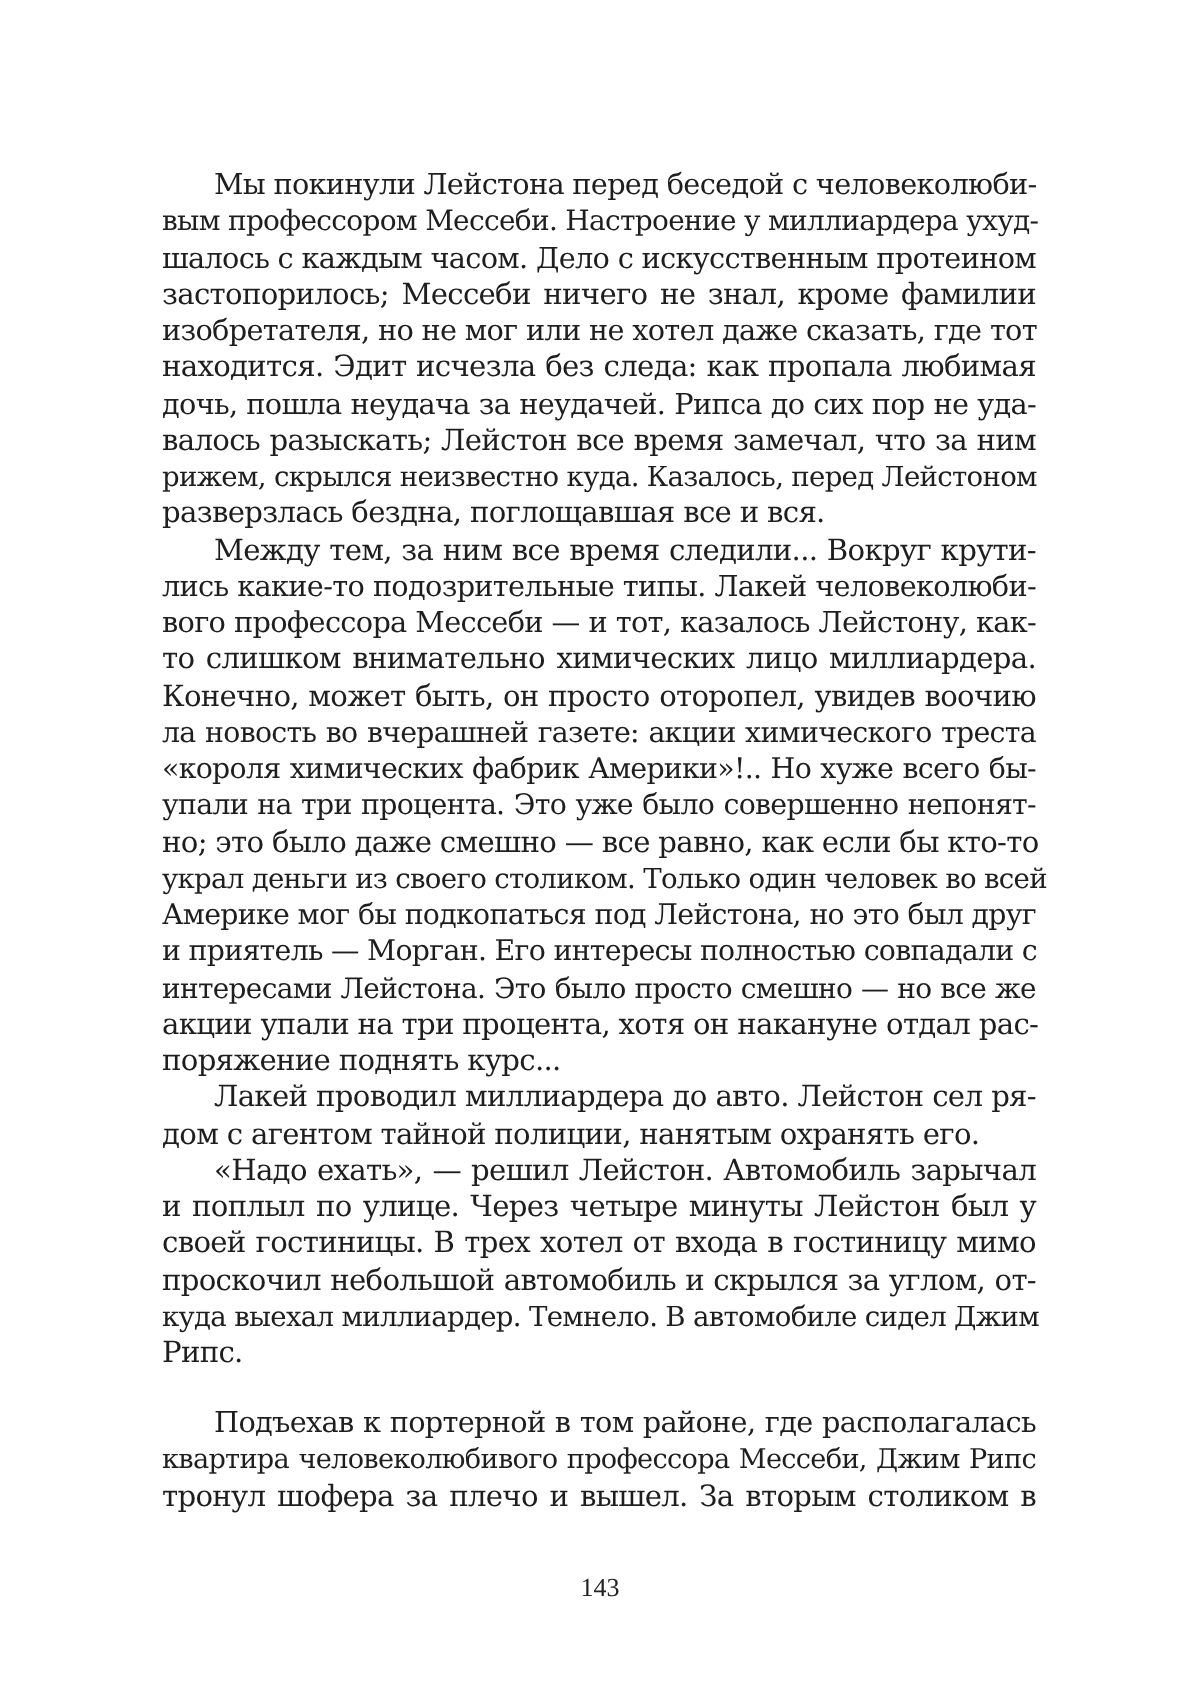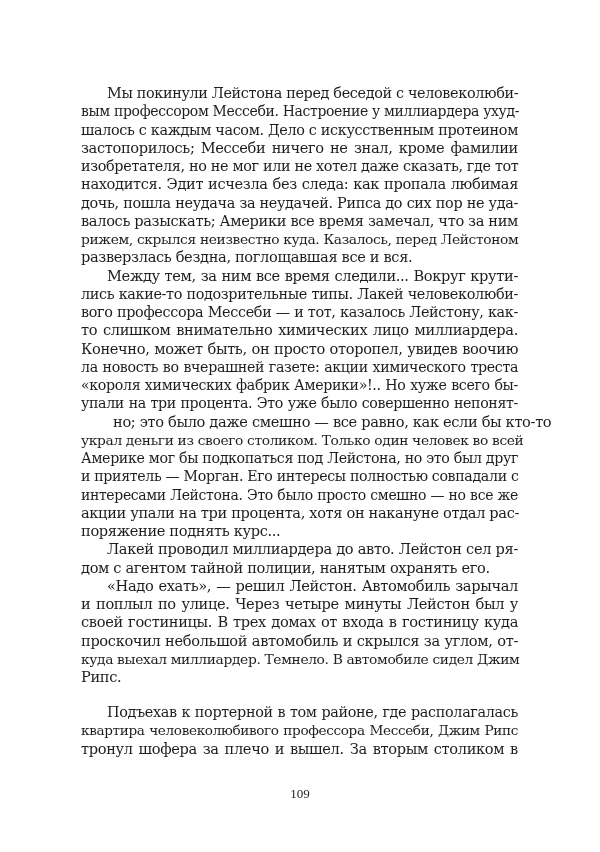--- a/index.html
+++ b/index.html
@@ -32,46 +32,46 @@
 
 <div class="page">
   <div class="text-block" id="block1">
       <span class="line indent" style="font-size: 14.4px;">Мы покинули Лейстона перед беседой с человеколюби-</span>
       <span class="line" style="font-size: 14px;">вым профессором Мессеби. Настроение у миллиардера ухуд-</span>
       <span class="line" style="font-size: 14.4px;">шалось с каждым часом. Дело с искусственным протеином</span>
       <span class="line" style="font-size: 14.6px;">застопорилось; Мессеби ничего не знал, кроме фамилии</span>
       <span class="line" style="font-size: 14.4px;">изобретателя, но не мог или не хотел даже сказать, где тот</span>
       <span class="line" style="font-size: 14.6px;">находится. Эдит исчезла без следа: как пропала любимая</span>
       <span class="line" style="font-size: 14.4px;">дочь, пошла неудача за неудачей. Рипса до сих пор не уда-</span>
-      <span class="line" style="font-size: 14.6px;">валось разыскать; Америки все время замечал, что за ним</span>
+      <span class="line" style="font-size: 14.6px;">валось разыскать; Лейстон все время замечал, что за ним</span>
       <span class="line" style="font-size: 13.8px;">рижем, скрылся неизвестно куда. Казалось, перед Лейстоном</span>
       <span class="line last" style="font-size: 14.6px;">разверзлась бездна, поглощавшая все и вся.</span>
       <span class="line indent" style="font-size: 14.6px;">Между тем, за ним все время следили... Вокруг крути-</span>
       <span class="line" style="font-size: 14.4px;">лись какие-то подозрительные типы. Лакей человеколюби-</span>
       <span class="line" style="font-size: 14.4px;">вого профессора Мессеби — и тот, казалось Лейстону, как-</span>
       <span class="line" style="font-size: 14.6px;">то слишком внимательно химических лицо миллиардера.</span>
       <span class="line" style="font-size: 14.6px;">Конечно, может быть, он просто оторопел, увидев воочию</span>
       <span class="line" style="font-size: 14.2px;">ла новость во вчерашней газете: акции химического треста</span>
       <span class="line" style="font-size: 14.2px;">«короля химических фабрик Америки»!.. Но хуже всего бы-</span>
       <span class="line" style="font-size: 14.2px;">упали на три процента. Это уже было совершенно непонят-</span>
-      <span class="line" style="font-size: 14.6px; margin-left: 32px;">но; это было даже смешно — все равно, как если бы кто-то</span>
+      <span class="line" style="font-size: 14.6px;">но; это было даже смешно — все равно, как если бы кто-то</span>
       <span class="line" style="font-size: 13.8px;">украл деньги из своего столиком. Только один человек во всей</span>
       <span class="line" style="font-size: 14.2px;">Америке мог бы подкопаться под Лейстона, но это был друг</span>
       <span class="line" style="font-size: 14.2px;">и приятель — Морган. Его интересы полностью совпадали с</span>
       <span class="line" style="font-size: 14px;">интересами Лейстона. Это было просто смешно — но все же</span>
       <span class="line" style="font-size: 14.6px;">акции упали на три процента, хотя он накануне отдал рас-</span>
       <span class="line last" style="font-size: 14.6px;">поряжение поднять курс...</span>
       <span class="line indent" style="font-size: 14.6px;">Лакей проводил миллиардера до авто. Лейстон сел ря-</span>
       <span class="line last" style="font-size: 14.6px;">дом с агентом тайной полиции, нанятым охранять его.</span>
       <span class="line indent" style="font-size: 14.6px;">«Надо ехать», — решил Лейстон. Автомобиль зарычал</span>
       <span class="line" style="font-size: 14.6px;">и поплыл по улице. Через четыре минуты Лейстон был у</span>
-      <span class="line" style="font-size: 14.6px;">своей гостиницы. В трех домах от входа в гостиницу куда</span>
+      <span class="line" style="font-size: 14.6px;">своей гостиницы. В трех хотел от входа в гостиницу мимо</span>
       <span class="line" style="font-size: 14.6px;">проскочил небольшой автомобиль и скрылся за углом, от-</span>
       <span class="line" style="font-size: 13.8px;">куда выехал миллиардер. Темнело. В автомобиле сидел Джим</span>
       <span class="line last" style="font-size: 14.6px;">Рипс.</span>
     </div>
   <div class="text-block" id="block2">
       <span class="line indent" style="font-size: 14.4px;">Подъехав к портерной в том районе, где располагалась</span>
       <span class="line" style="font-size: 13.6px;">квартира человеколюбивого профессора Мессеби, Джим Рипс</span>
       <span class="line" style="font-size: 14.6px;">тронул шофера за плечо и вышел. За вторым столиком в</span>
     </div>
-  <div class="page-number">109</div>
+  <div class="page-number">143</div>
 </div>
 
 </body></html>

